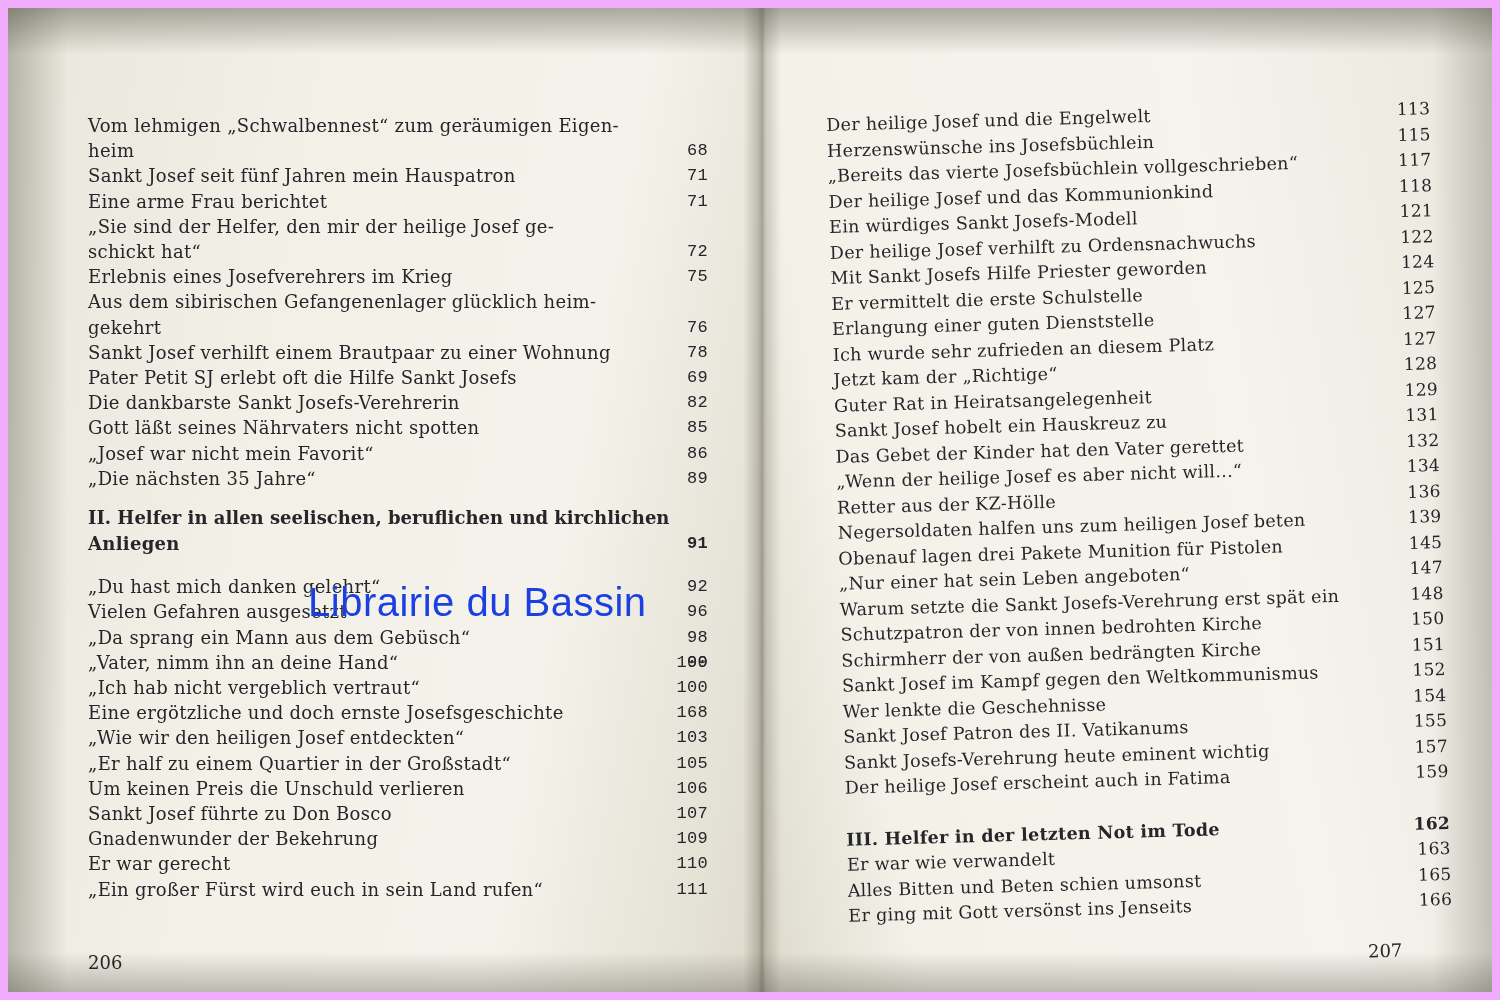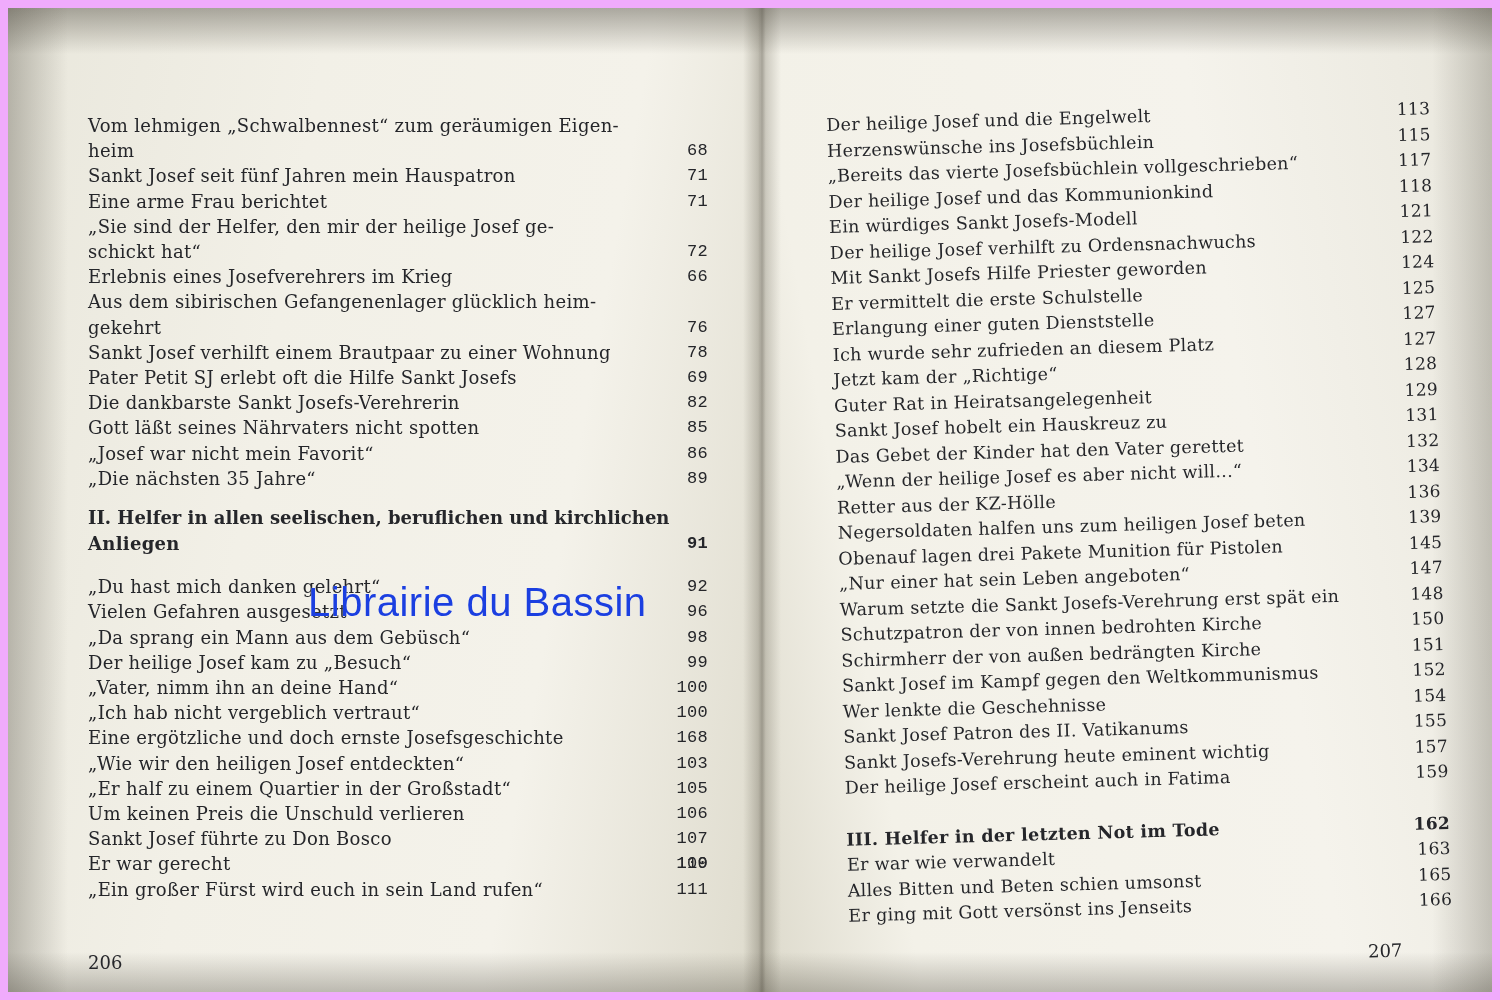--- a/index.html
+++ b/index.html
@@ -174,21 +174,21 @@
       <div class="toc-line">
         <span class="toc-text">„Sie sind der Helfer, den mir der heilige Josef ge-</span>
         <span class="toc-page"></span>
       </div>
       <div class="toc-line">
         <span class="toc-text">schickt hat“</span>
         <span class="toc-page">72</span>
       </div>
       <div class="toc-line">
         <span class="toc-text">Erlebnis eines Josefverehrers im Krieg</span>
-        <span class="toc-page">66</span>
+        <span class="toc-page">75</span>
       </div>
       <div class="toc-line">
         <span class="toc-text">Aus dem sibirischen Gefangenenlager glücklich heim-</span>
         <span class="toc-page"></span>
       </div>
       <div class="toc-line">
         <span class="toc-text">gekehrt</span>
         <span class="toc-page">76</span>
       </div>
       <div class="toc-line">
@@ -232,21 +232,20 @@
       </div>
       <div class="toc-line">
         <span class="toc-text">Vielen Gefahren ausgesetzt</span>
         <span class="toc-page">96</span>
       </div>
       <div class="toc-line">
         <span class="toc-text">„Da sprang ein Mann aus dem Gebüsch“</span>
         <span class="toc-page">98</span>
       </div>
       <div class="toc-line">
-        <span class="toc-text">Der heilige Josef kam zu „Besuch“</span>
         <span class="toc-page">99</span>
       </div>
       <div class="toc-line">
         <span class="toc-text">„Vater, nimm ihn an deine Hand“</span>
         <span class="toc-page">100</span>
       </div>
       <div class="toc-line">
         <span class="toc-text">„Ich hab nicht vergeblich vertraut“</span>
         <span class="toc-page">100</span>
       </div>
@@ -264,20 +263,21 @@
       </div>
       <div class="toc-line">
         <span class="toc-text">Um keinen Preis die Unschuld verlieren</span>
         <span class="toc-page">106</span>
       </div>
       <div class="toc-line">
         <span class="toc-text">Sankt Josef führte zu Don Bosco</span>
         <span class="toc-page">107</span>
       </div>
       <div class="toc-line">
+        <span class="toc-text">Gnadenwunder der Bekehrung</span>
         <span class="toc-page">109</span>
       </div>
       <div class="toc-line">
         <span class="toc-text">Er war gerecht</span>
         <span class="toc-page">110</span>
       </div>
       <div class="toc-line">
         <span class="toc-text">„Ein großer Fürst wird euch in sein Land rufen“</span>
         <span class="toc-page">111</span>
       </div>

